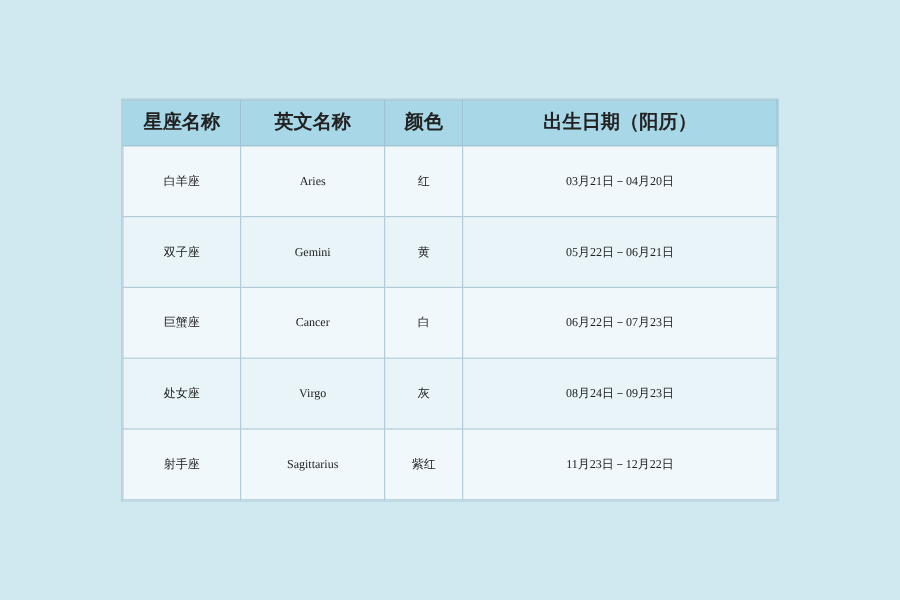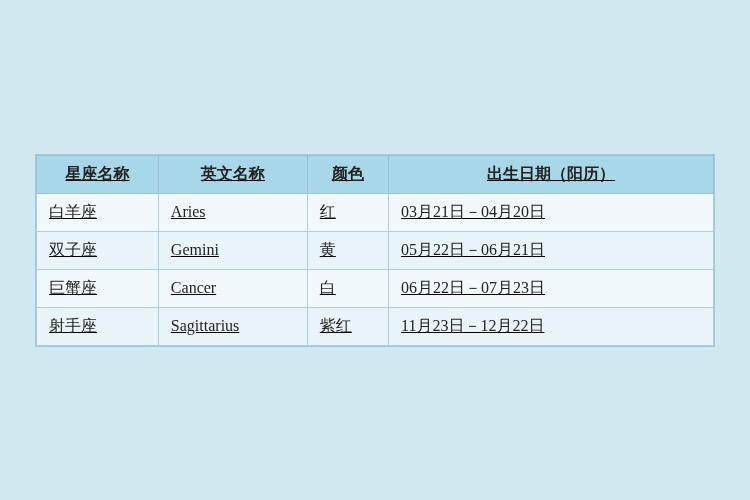--- a/index.html
+++ b/index.html
@@ -14,22 +14,21 @@
       background-color: #d0e8f0;
       display: flex;
       align-items: center;
       justify-content: center;
       font-family: "SimSun", "宋体", serif;
     }
 
     .table-container {
       background-color: #ffffff;
       border: 1px solid #a0c8d8;
-      width: 680px;
-      text-decoration: underline;
+      width: 548px;
     }
 
     table {
       width: 100%;
       border-collapse: collapse;
     }
 
     thead tr {
       background-color: #a8d8e8;
     }
@@ -46,23 +45,23 @@
     tbody tr {
       background-color: #f0f8fc;
     }
 
     tbody tr:nth-child(even) {
       background-color: #e8f4f8;
     }
 
     tbody td {
       border: 1px solid #b0ccd8;
-      padding: 8px 12px;
-      text-align: left;
-      font-size: 16px;
+      padding: 22px 12px;
+      text-align: center;
+      font-size: 10px;
       color: #222;
     }
 
     .col-chinese { width: 18%; }
     .col-english { width: 22%; }
     .col-color   { width: 12%; margin-left: 32px; }
     .col-date    { width: 48%; }
   </style>
 </head>
 <body>
@@ -90,20 +89,26 @@
           <td>黄</td>
           <td>05月22日－06月21日</td>
         </tr>
         <tr>
           <td>巨蟹座</td>
           <td>Cancer</td>
           <td>白</td>
           <td>06月22日－07月23日</td>
         </tr>
         <tr>
+          <td>处女座</td>
+          <td>Virgo</td>
+          <td>灰</td>
+          <td>08月24日－09月23日</td>
+        </tr>
+        <tr>
           <td>射手座</td>
           <td>Sagittarius</td>
           <td>紫红</td>
           <td>11月23日－12月22日</td>
         </tr>
       </tbody>
   </table>
 </div>
 
 </body></html>

